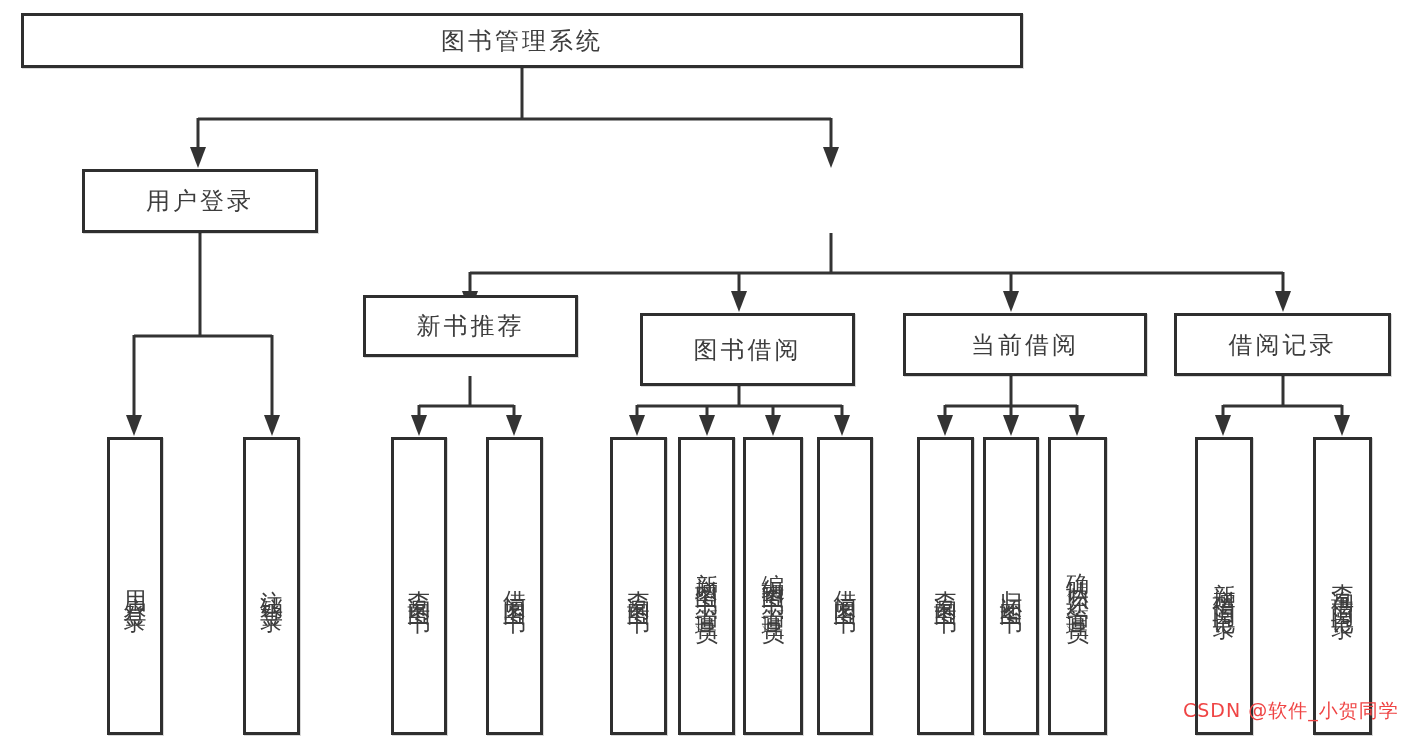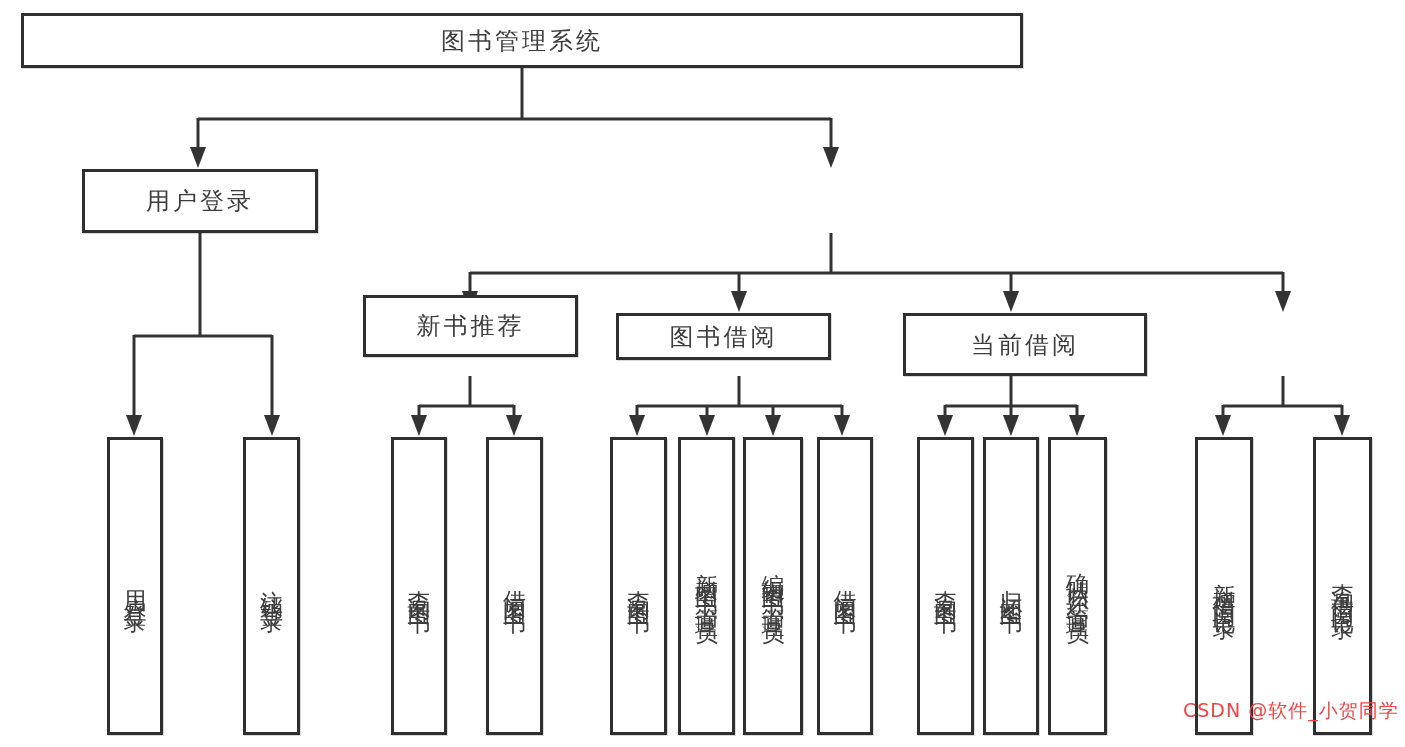--- a/index.html
+++ b/index.html
@@ -121,22 +121,23 @@
       <polygon points="1215,415 1231,415 1223,436"></polygon>
       <polygon points="1334,415 1350,415 1342,436"></polygon>
     </g>
   </svg>
 
   <div class="node hnode" style="left:21px;top:13px;width:1002px;height:55px">图书管理系统</div>
 
   <div class="node hnode" style="left:82px;top:169px;width:236px;height:64px">用户登录</div>
 
   <div class="node hnode" style="left:363px;top:295px;width:215px;height:62px">新书推荐</div>
-  <div class="node hnode" style="left:616px;top:313px;width:215px;height:47px">图书借阅</div>
+  <div class="node hnode" style="left:640px;top:313px;width:215px;height:73px">图书借阅</div>
   <div class="node hnode" style="left:903px;top:313px;width:244px;height:63px">当前借阅</div>
+  <div class="node hnode" style="left:1174px;top:313px;width:217px;height:63px">借阅记录</div>
 
   <div class="node leaf" style="left:107px;width:56px">用户登录</div>
   <div class="node leaf" style="left:243px;width:57px">注销登录</div>
 
   <div class="node leaf" style="left:391px;width:56px">查询图书</div>
   <div class="node leaf" style="left:486px;width:57px">借阅图书</div>
 
   <div class="node leaf" style="left:610px;width:57px">查询图书</div>
   <div class="node leaf" style="left:678px;width:57px">新增图书（管理员）</div>
   <div class="node leaf" style="left:743px;width:60px">编辑图书（管理员）</div>

